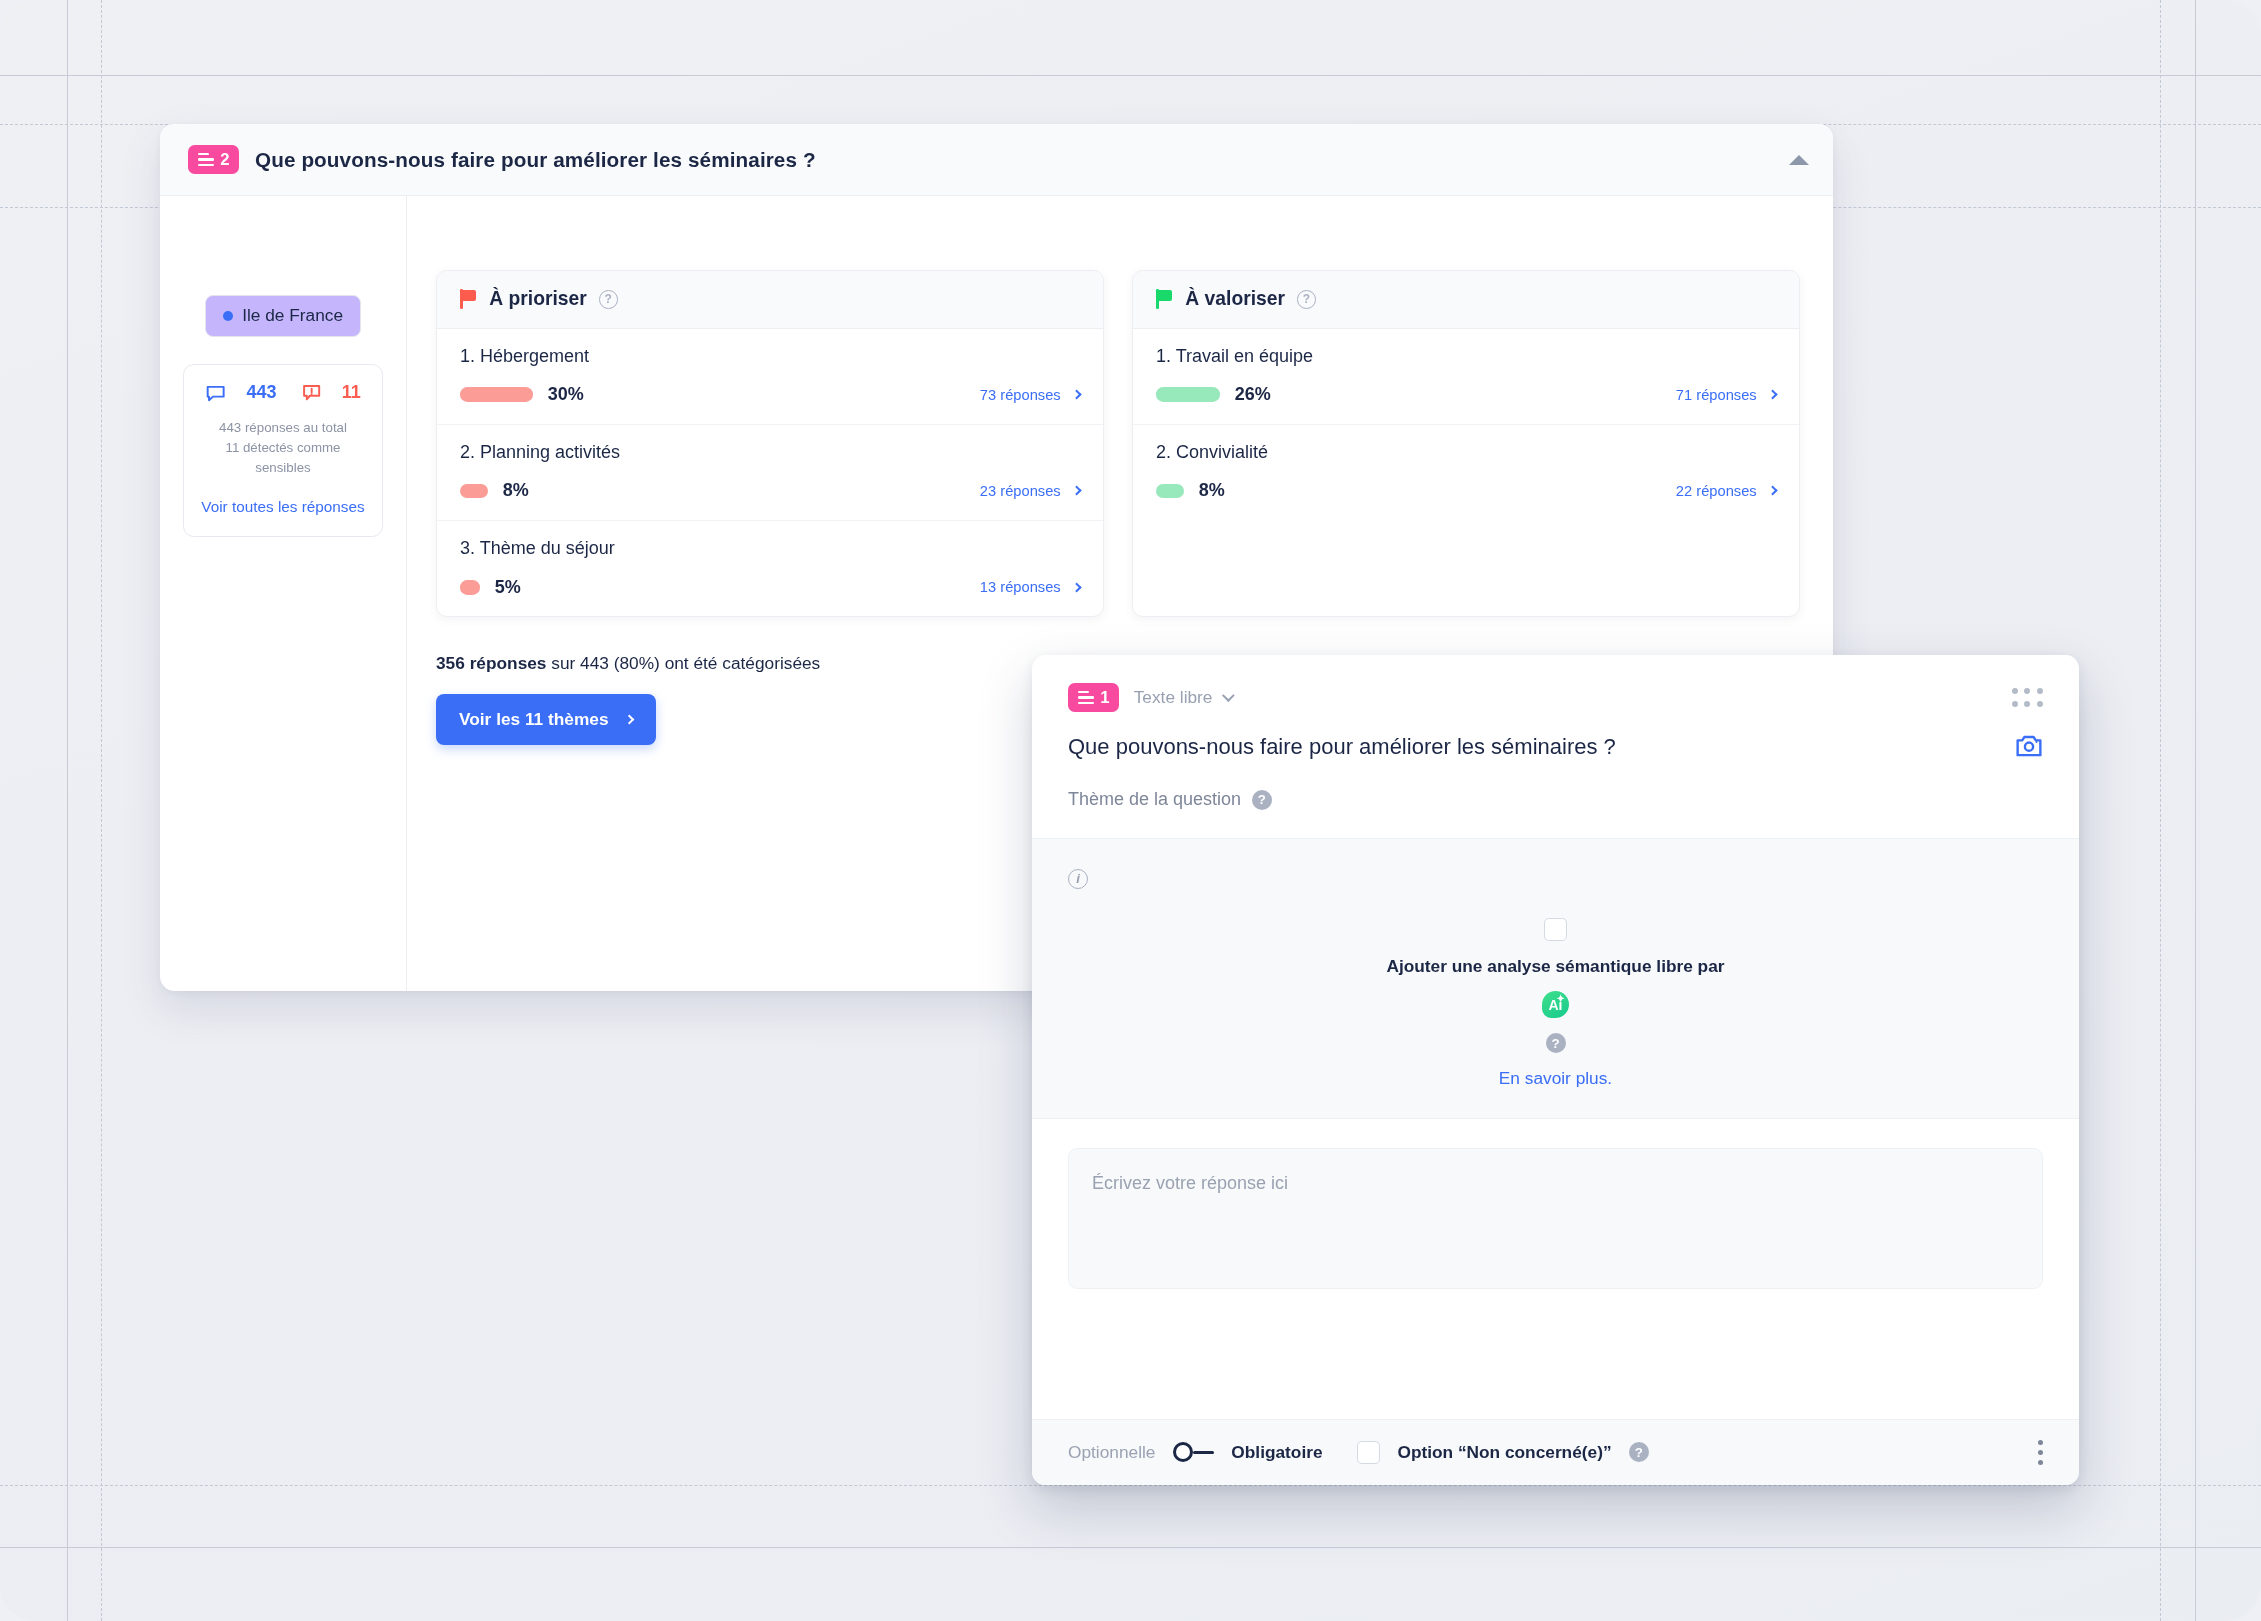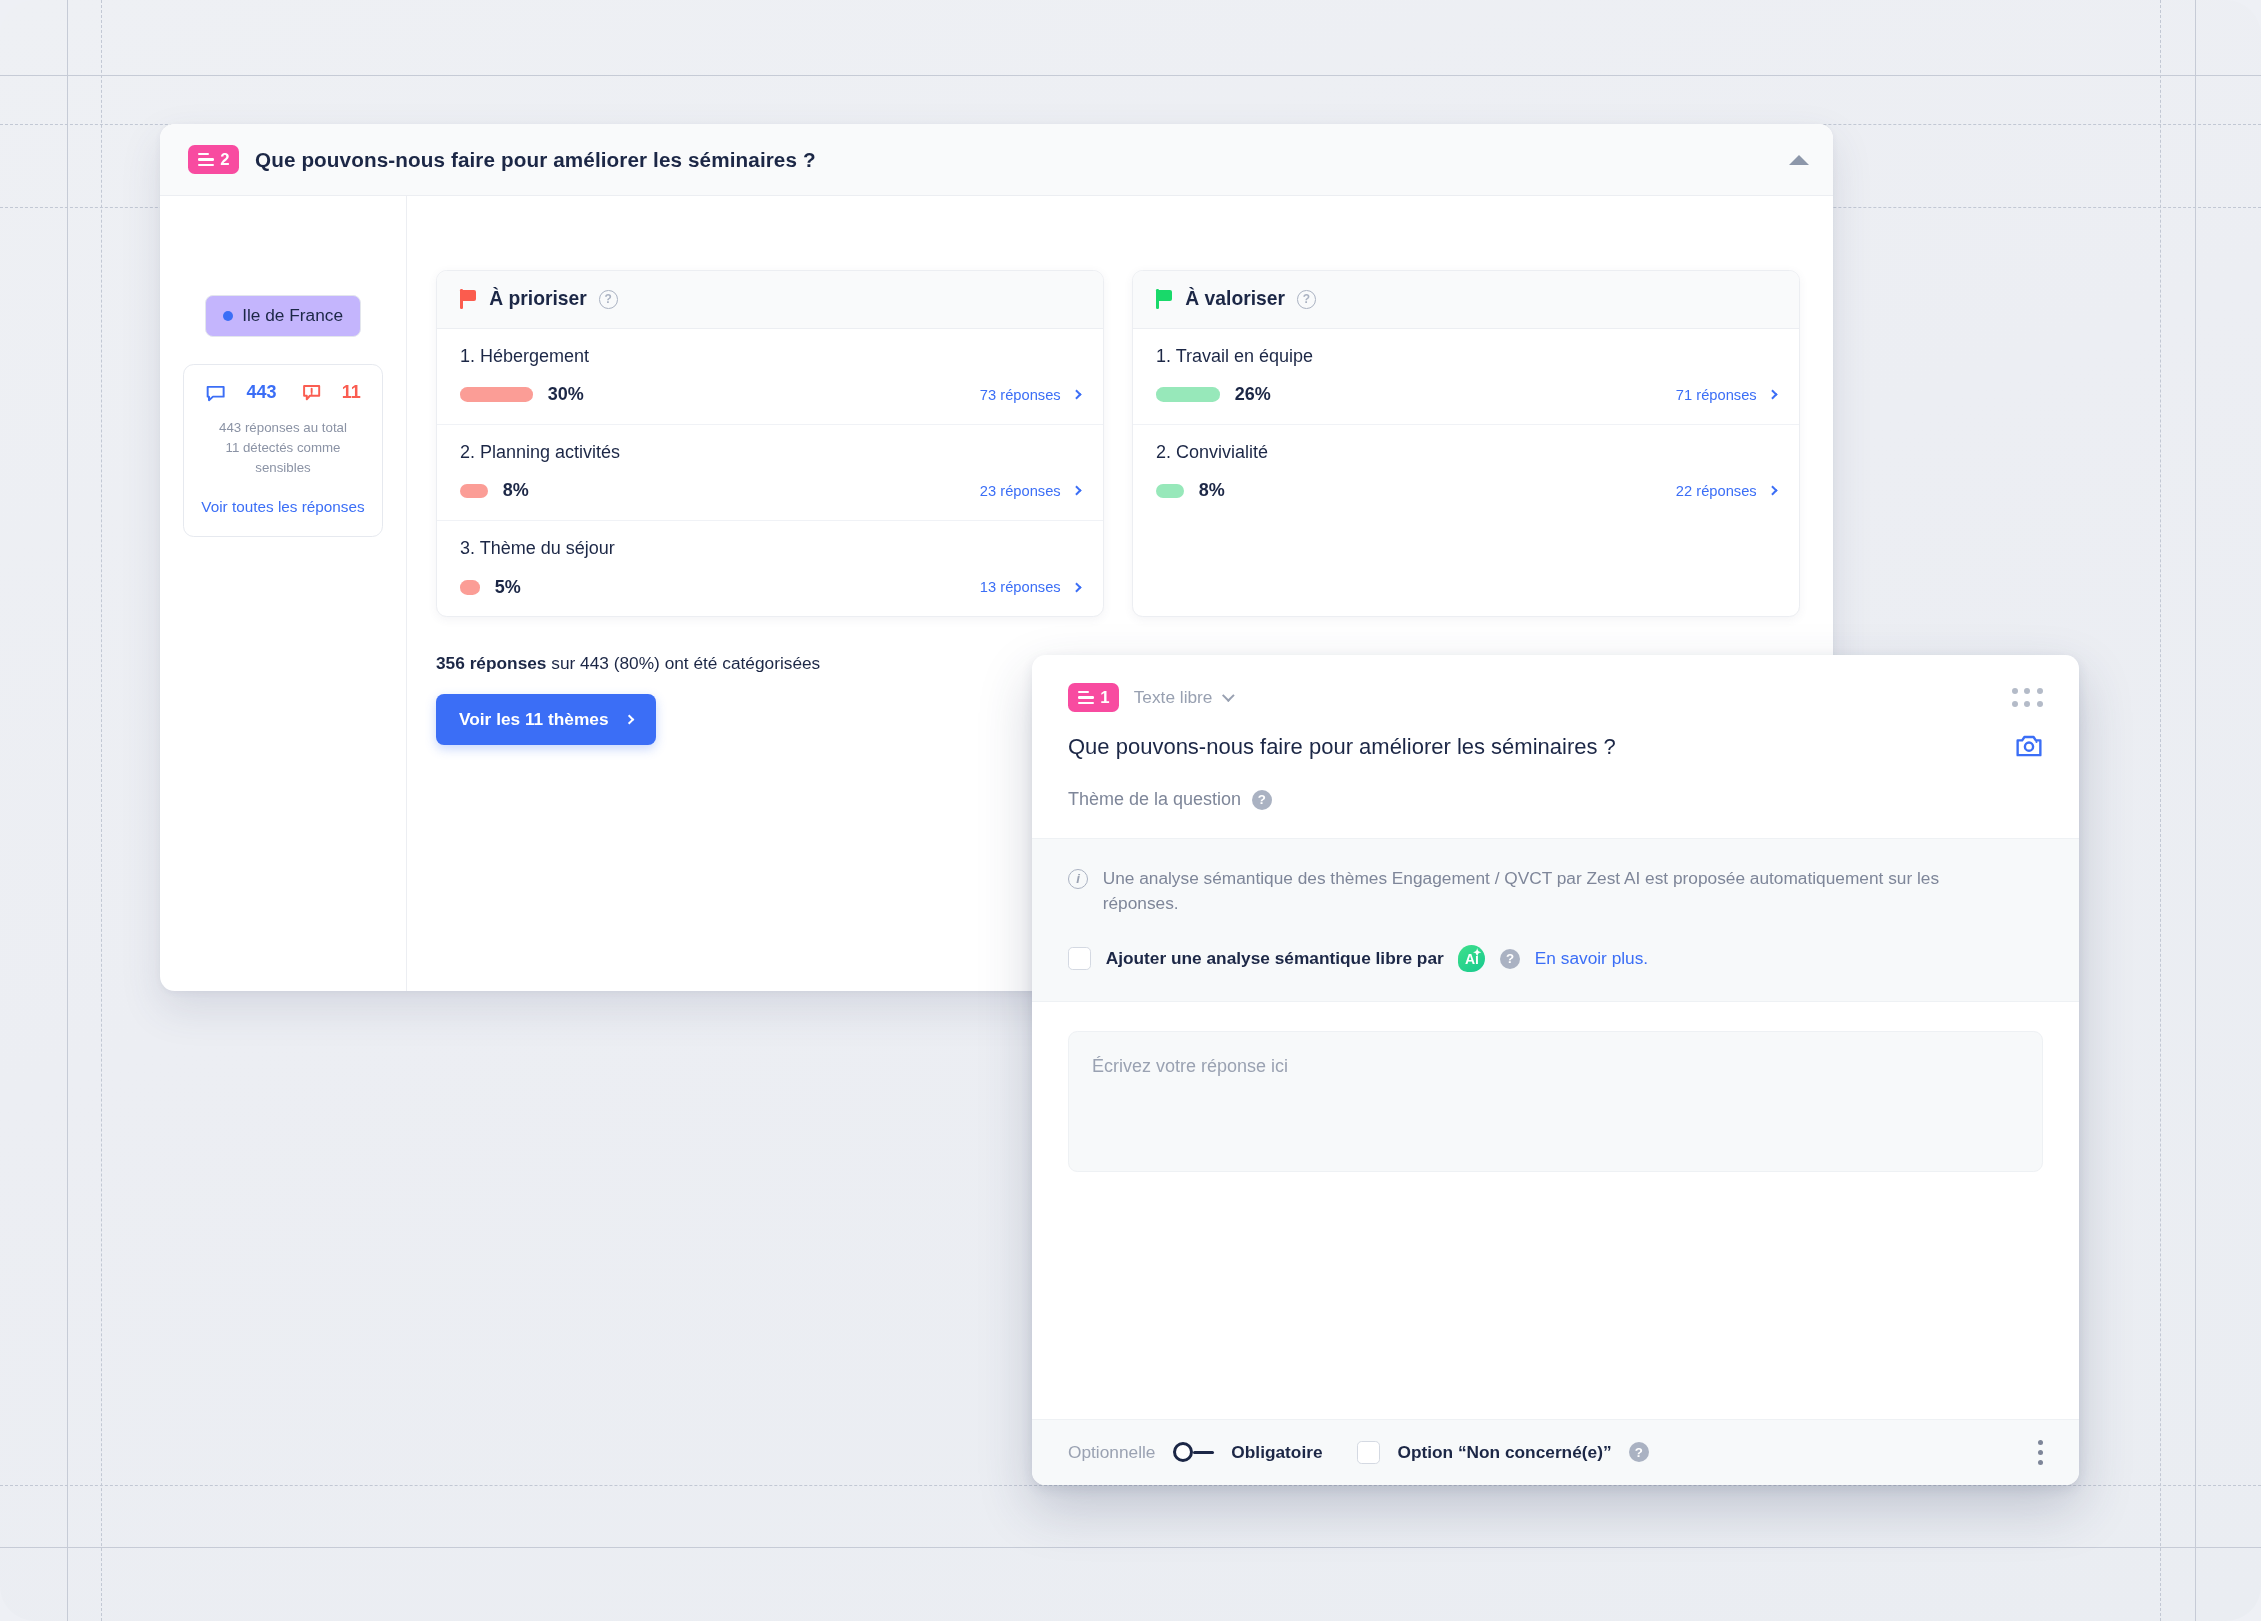--- a/index.html
+++ b/index.html
@@ -233,21 +233,21 @@
   }
   #ai-note { display: flex; gap: 14.7px; }
   .info-circ {
     width: 20px; height: 20px; border-radius: 50%;
     border: 1.3px solid #aab2c2; color: #9aa2b2;
     font-size: 13.3px; font-weight: 700; font-style: italic;
     display: inline-flex; align-items: center; justify-content: center;
     flex: 0 0 auto; margin-top: 2.7px;
   }
   #ai-note-text { font-size: 17.3px; line-height: 1.45; color: #7e8699; max-width: 840px; }
-  #ai-check-row { display: flex; align-items: center; gap: 14.7px; margin-top: 29px; }
+  #ai-check-row { display: flex; align-items: center; gap: 14.7px; margin-top: 29px; flex-direction: column; }
   .checkbox {
     width: 23px; height: 23px;
     border: 1.3px solid #d4d9e2; border-radius: 4.7px;
     background: #fff; flex: 0 0 auto; cursor: pointer;
   }
   #ai-check-label { font-size: 17.3px; font-weight: 700; color: #1c2746; }
   .ai-pill {
     width: 27px; height: 27px;
     background: linear-gradient(145deg,#3fe08b 0%, #17c98e 100%);
     border-radius: 50% 50% 50% 9.3px;
@@ -491,21 +491,20 @@
     <div id="theme-label-row">
       <span id="theme-label">Thème de la question</span>
       <span class="help-solid">?</span>
     </div>
 
   </div>
 
   <div id="ai-section">
     <div id="ai-note">
       <span class="info-circ">i</span>
-      <span id="ai-note-text">Une analyse sémantique des thèmes Engagement / QVCT par Zest AI est proposée automatiquement sur les réponses.</span>
     </div>
     <div id="ai-check-row">
       <span class="checkbox"></span>
       <span id="ai-check-label">Ajouter une analyse sémantique libre par</span>
       <span class="ai-pill">
         <span>Ai</span>
         <span class="spark">✦</span>
       </span>
       <span class="help-solid">?</span>
       <span id="ai-more-link">En savoir plus.</span>

